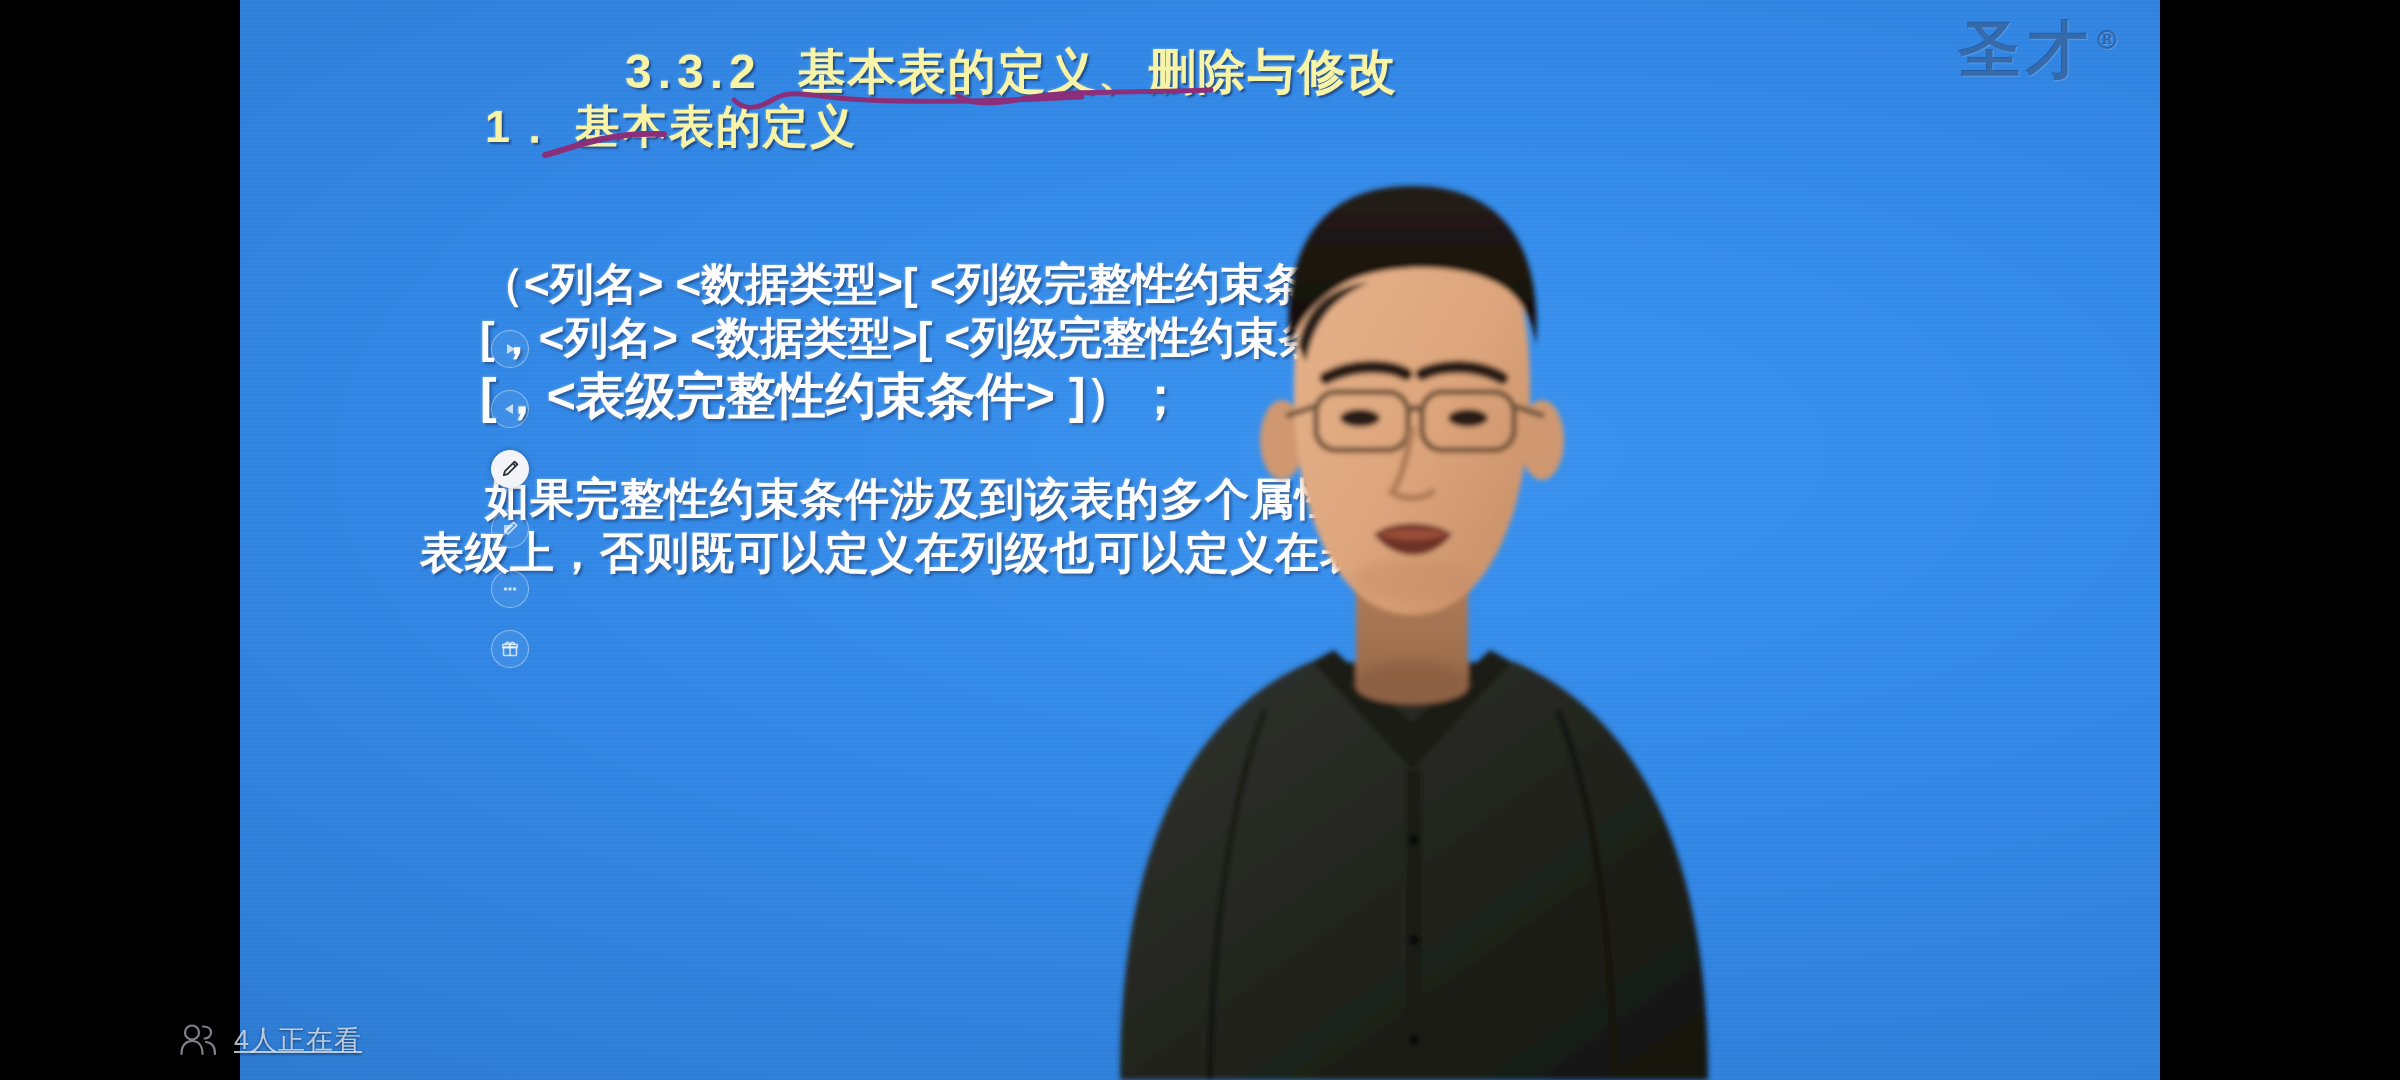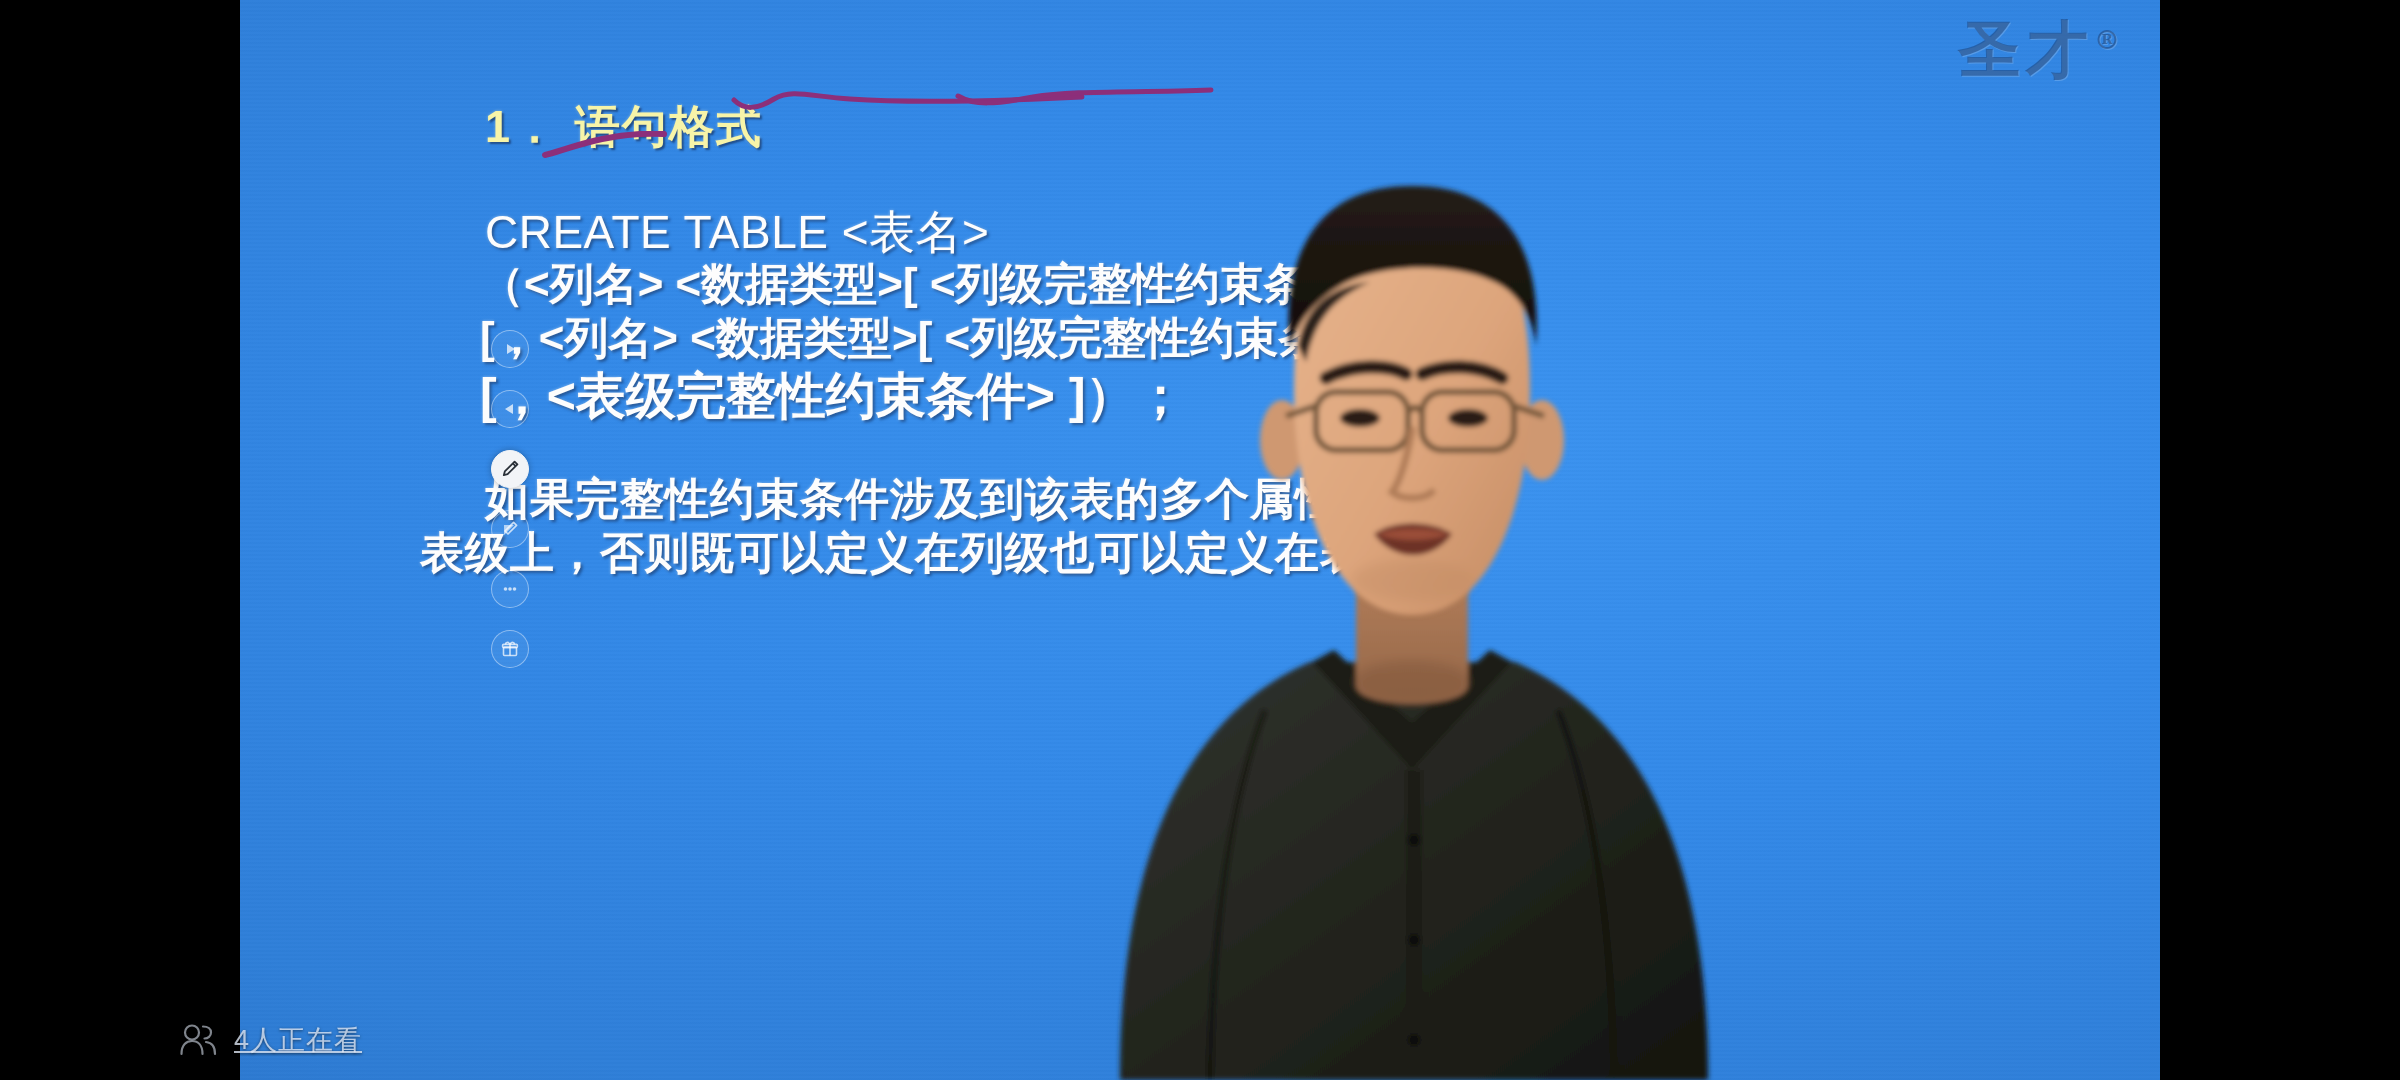--- a/index.html
+++ b/index.html
@@ -148,27 +148,29 @@
 <body>
 
 <div id="player">
 
   <div id="stage">
 
     <div id="watermark">
       <span>圣才</span><span class="reg">®</span>
     </div>
 
+    <div class="slide-text t-yellow" id="line-title">
+      <span class="num">3.3.2</span><span class="gap"></span><span>基本表的定义、删除与修改</span>
+    </div>
 
     <div class="slide-text t-yellow" id="line-h1">
-      <span>1．</span><span class="gap"></span><span>语句格式</span>
+      <span>1．</span><span class="gap"></span><span>基本表的定义</span>
     </div>
 
 
-    <div class="slide-text t-white" id="line-create">CREATE TABLE &lt;表名&gt;</div>
 
     <div class="slide-text t-white" id="line-col1">（&lt;列名&gt; &lt;数据类型&gt;[ &lt;列级完整性约束条件&gt;]</div>
 
     <div class="slide-text t-white" id="line-col2">[，&lt;列名&gt; &lt;数据类型&gt;[ &lt;列级完整性约束条件&gt;]]…</div>
 
     <div class="slide-text t-white" id="line-tbl">[，&lt;表级完整性约束条件&gt; ]）；</div>
 
 
     <div class="slide-text t-white" id="line-body1">如果完整性约束条件涉及到该表的多个属性列</div>
 

